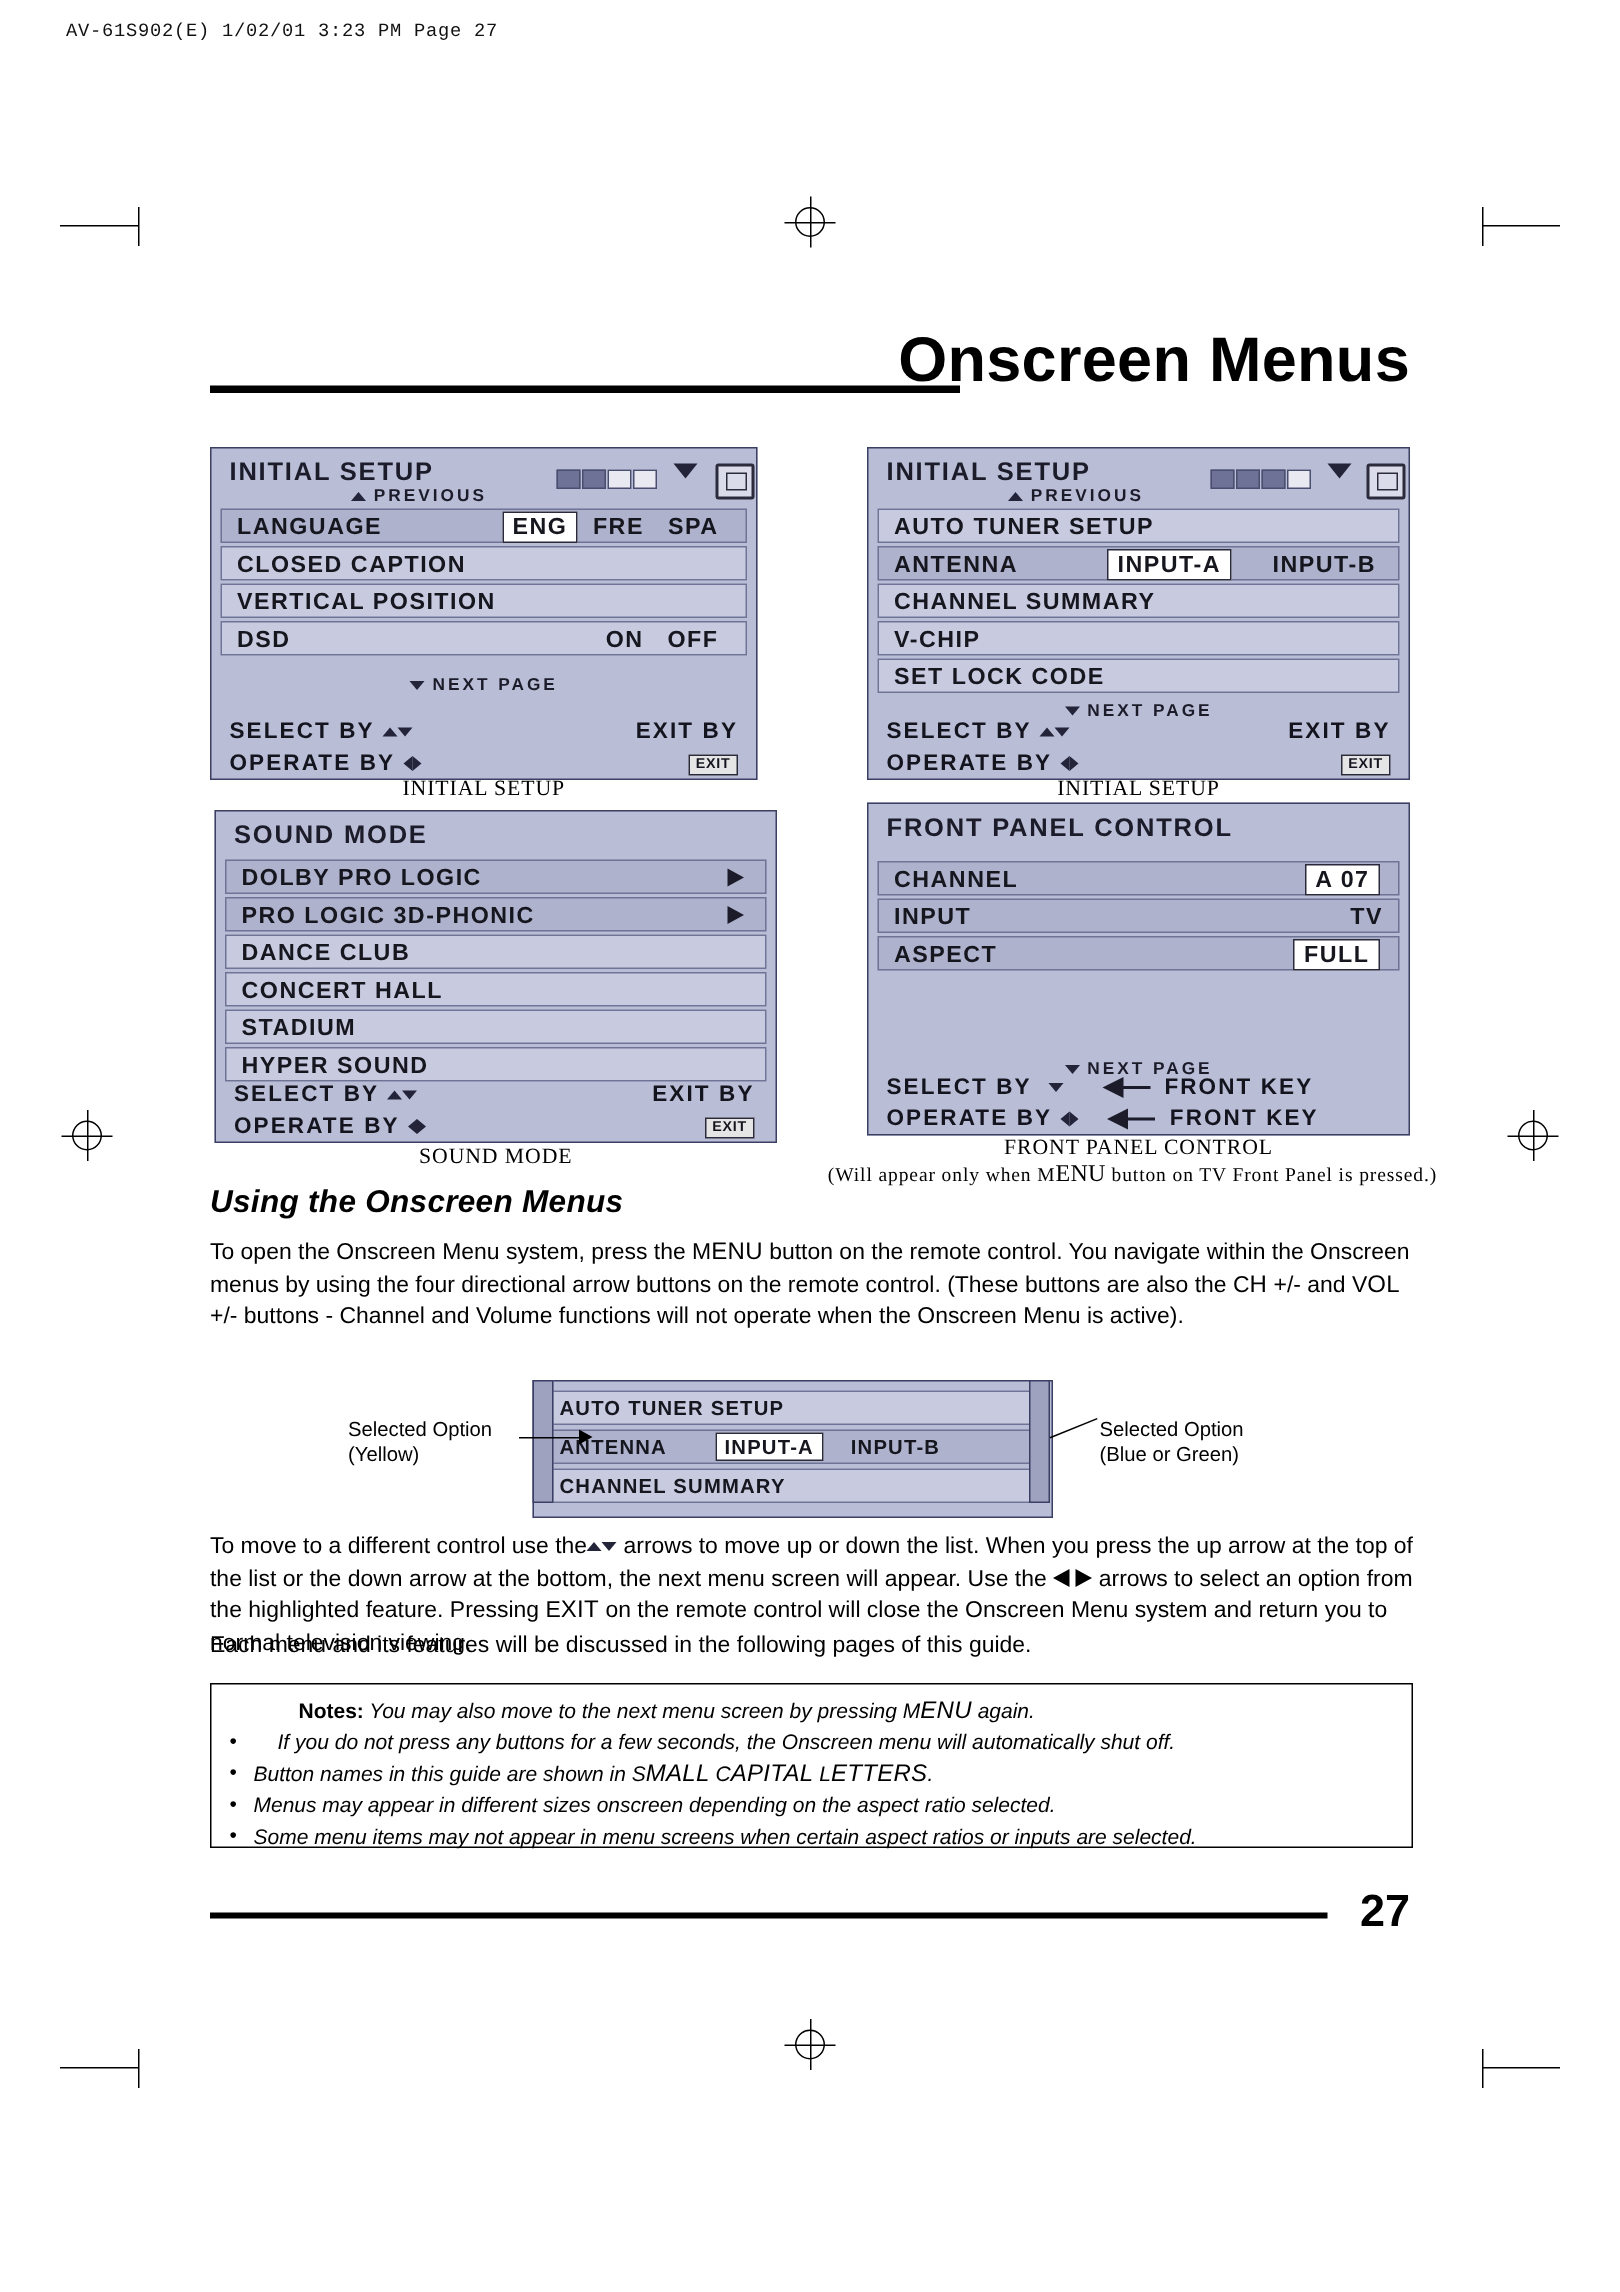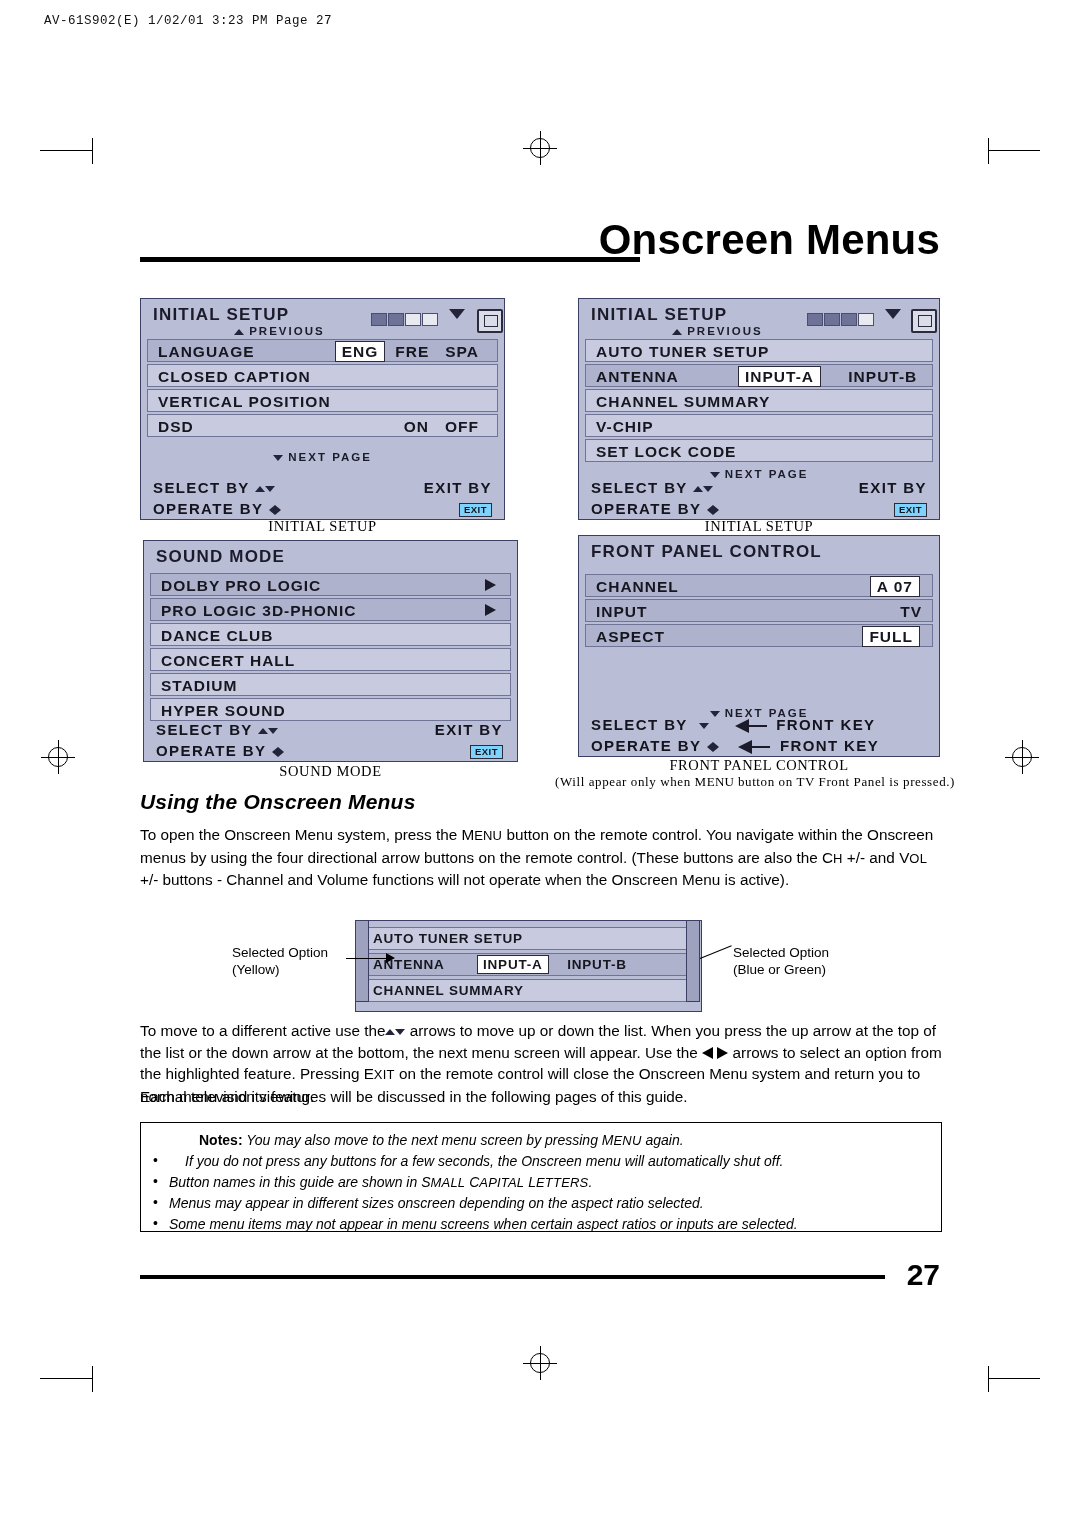--- a/index.html
+++ b/index.html
@@ -31,42 +31,42 @@
     margin:2px 6px;height:23px;line-height:23px;
     font-size:15.5px;font-weight:bold;letter-spacing:1px;color:#16161f;
     padding-left:10px;box-sizing:border-box;
   }
   .osd-row.hl{background:#aeb2cd;}
   .osd-row .right{position:absolute;right:10px;top:0;}
   .val-sel{background:#ffffff;border:1px solid #2a2a3a;padding:0 6px;margin:0 2px;display:inline-block;line-height:19px;}
   .val{padding:0 6px;margin:0 2px;display:inline-block;}
   .osd-foot{font-size:15px;font-weight:bold;letter-spacing:1.4px;color:#14141e;}
   .nextpage{text-align:center;font-size:11.5px;letter-spacing:2px;font-weight:bold;color:#1b1b2a;}
-  .exitbox{display:inline-block;border:1px solid #2a2a3a;background:#7dd3fc;font-size:9.5px;letter-spacing:.5px;padding:1px 4px;line-height:10px;font-weight:bold;}
+  .exitbox{display:inline-block;border:1px solid #2a2a3a;background:#e5e5e5;font-size:9.5px;letter-spacing:.5px;padding:1px 4px;line-height:10px;font-weight:bold;}
   .caption{position:absolute;font-family:"Liberation Serif",serif;font-size:14.5px;letter-spacing:.6px;text-align:center;}
 
   .bar{position:absolute;display:flex;}
   .bar i{display:block;width:14px;height:11px;border:1px solid #4a4f70;background:#e8e9f1;margin-right:1px;}
   .bar i.on{background:#6d7296;}
 
   .tv-icon{position:absolute;width:26px;height:24px;border:2px solid #2b2b3c;border-radius:2px;background:#dadcea;box-sizing:border-box;}
   .tv-icon:after{content:"";position:absolute;left:5px;top:4px;width:12px;height:10px;border:1px solid #2b2b3c;}
 
   .tri-d{width:0;height:0;border-left:8px solid transparent;border-right:8px solid transparent;border-top:10px solid #23233a;position:absolute;}
   .tri-s{width:0;height:0;border-left:5px solid transparent;border-right:5px solid transparent;border-top:6px solid #23233a;display:inline-block;vertical-align:middle;}
   .tri-u{width:0;height:0;border-left:5px solid transparent;border-right:5px solid transparent;border-bottom:6px solid #23233a;display:inline-block;vertical-align:middle;}
   .tri-l{width:0;height:0;border-top:5px solid transparent;border-bottom:5px solid transparent;border-right:6px solid #23233a;display:inline-block;vertical-align:middle;}
   .tri-r{width:0;height:0;border-top:5px solid transparent;border-bottom:5px solid transparent;border-left:6px solid #23233a;display:inline-block;vertical-align:middle;}
   .arrowbig{width:0;height:0;border-top:7px solid transparent;border-bottom:7px solid transparent;border-right:14px solid #1b1b2a;display:inline-block;vertical-align:middle;}
   .row-arrow{position:absolute;right:14px;top:5px;width:0;height:0;border-top:6px solid transparent;border-bottom:6px solid transparent;border-left:11px solid #1b1b2a;}
 
   
   h2.sub{position:absolute;left:140px;top:790px;font-size:21px;font-style:italic;font-weight:bold;letter-spacing:.2px;margin:0;}
   .para{position:absolute;font-size:15.3px;line-height:21.5px;color:#000;}
-  .sc{font-size:13px;letter-spacing:.2px;}
+  .sc{font-size:16px;letter-spacing:.2px;}
 
   
   .exmenu{position:absolute;left:355px;top:920px;width:345px;background:#b9bdd6;border:1px solid #3a3f63;padding-bottom:6px;}
   .exrow{background:#c8cbe0;border:1px solid #6f7496;margin:3px 8px;height:21px;line-height:21px;font-size:13.5px;font-weight:bold;letter-spacing:.8px;padding-left:8px;color:#16161f;position:relative;}
   .exrow.hl{background:#aeb2cd;}
   .lbl{position:absolute;font-size:13.5px;line-height:17px;}
   .pointer{position:absolute;background:#000;height:1px;}
 
   
   .notes{position:absolute;left:140px;top:1122px;width:800px;height:108px;border:1px solid #000;}
@@ -312,21 +312,21 @@
   <div class="pointer" style="left:346px;top:958px;width:42px;"></div>
   <div style="position:absolute;left:386px;top:953px;width:0;height:0;border-top:5px solid transparent;border-bottom:5px solid transparent;border-left:9px solid #000;"></div>
 
   <div class="lbl" style="left:733px;top:944px;">
     <div>Selected Option</div>
     <div>(Blue or Green)</div>
   </div>
   <div class="pointer" style="left:700px;top:958px;width:34px;transform:rotate(-22deg);transform-origin:left center;"></div>
 
   <div class="para" style="left:140px;top:1020px;width:805px;">
-    <span>To move to a different active use the</span><span class="tri-u"></span><span class="tri-s"></span><span> arrows to move up or down the list. When you press the up arrow at</span>
+    <span>To move to a different control use the</span><span class="tri-u"></span><span class="tri-s"></span><span> arrows to move up or down the list. When you press the up arrow at</span>
     <span>the top of the list or the down arrow at the bottom, the next menu screen will appear. Use the</span>
     <span style="display:inline-block;width:0;height:0;border-top:6px solid transparent;border-bottom:6px solid transparent;border-right:11px solid #000;vertical-align:middle;"></span>
     <span style="display:inline-block;width:0;height:0;border-top:6px solid transparent;border-bottom:6px solid transparent;border-left:11px solid #000;vertical-align:middle;"></span>
     <span>arrows to</span>
     <span>select an option from the highlighted feature. Pressing E</span><span class="sc">XIT</span><span> on the remote control will close the Onscreen Menu</span>
     <span>system and return you to normal television viewing.</span>
   </div>
 
   <div class="para" style="left:140px;top:1086px;width:805px;">Each menu and its features will be discussed in the following pages of this guide.</div>
 

